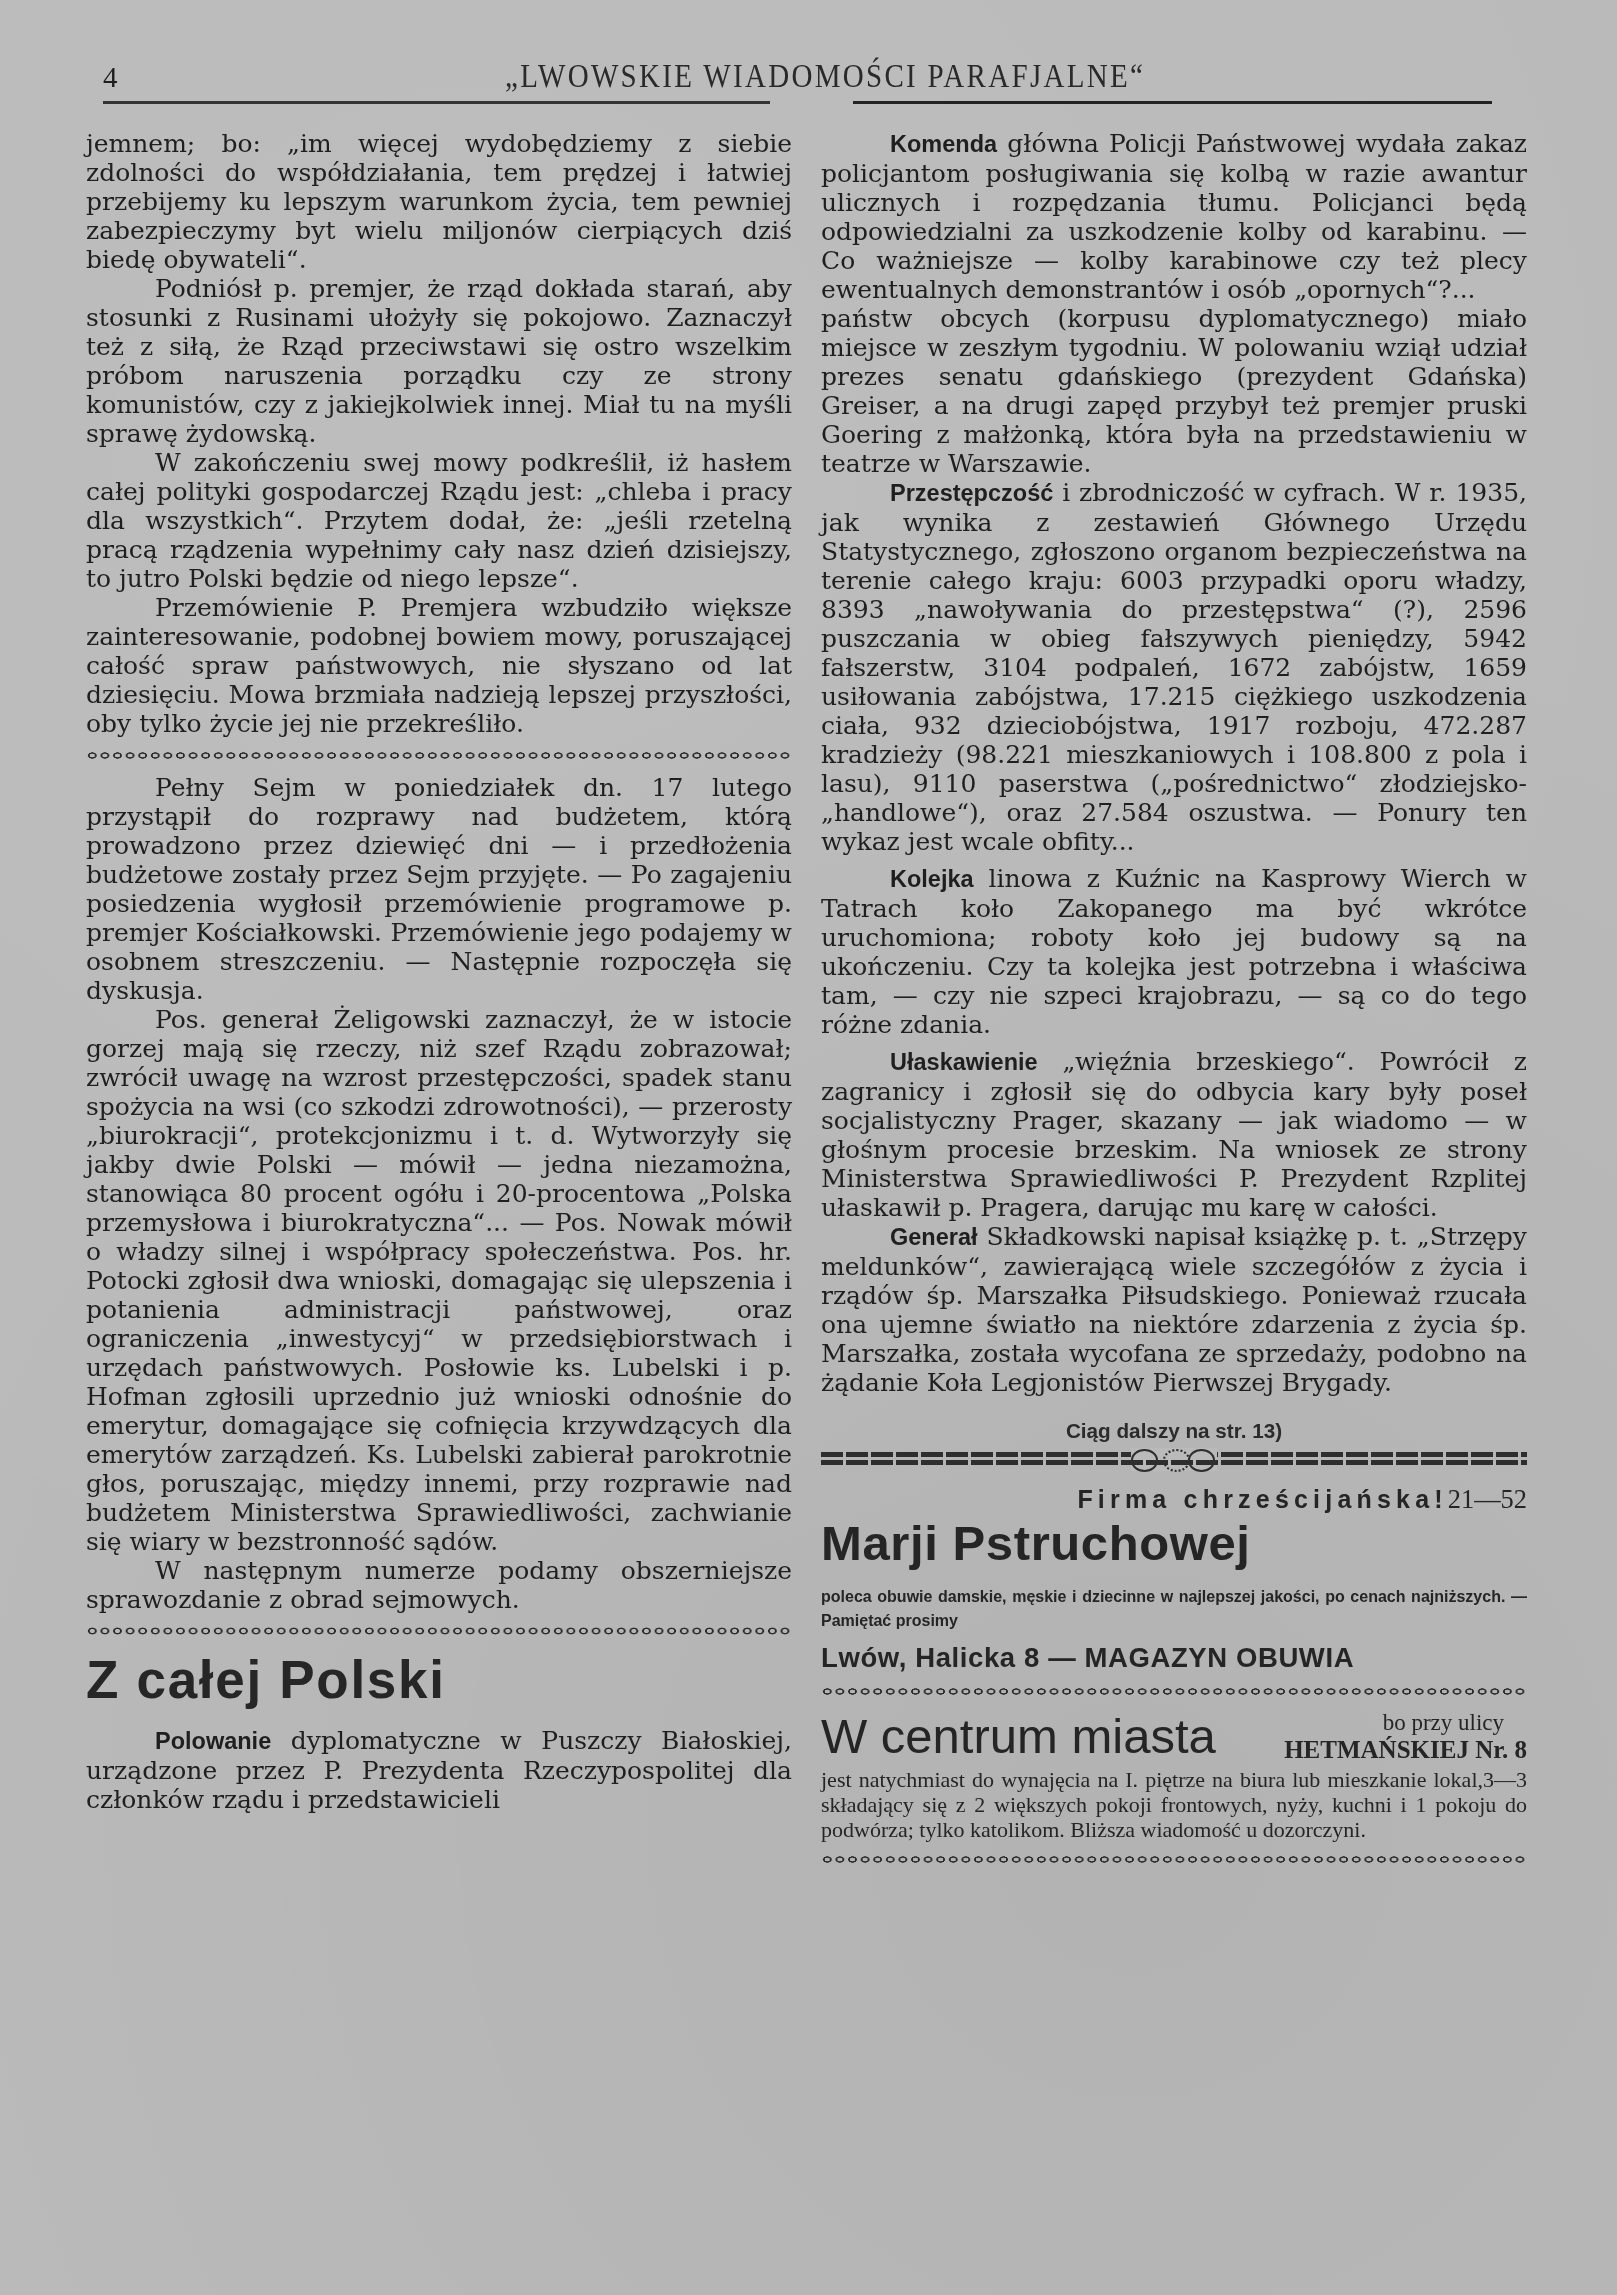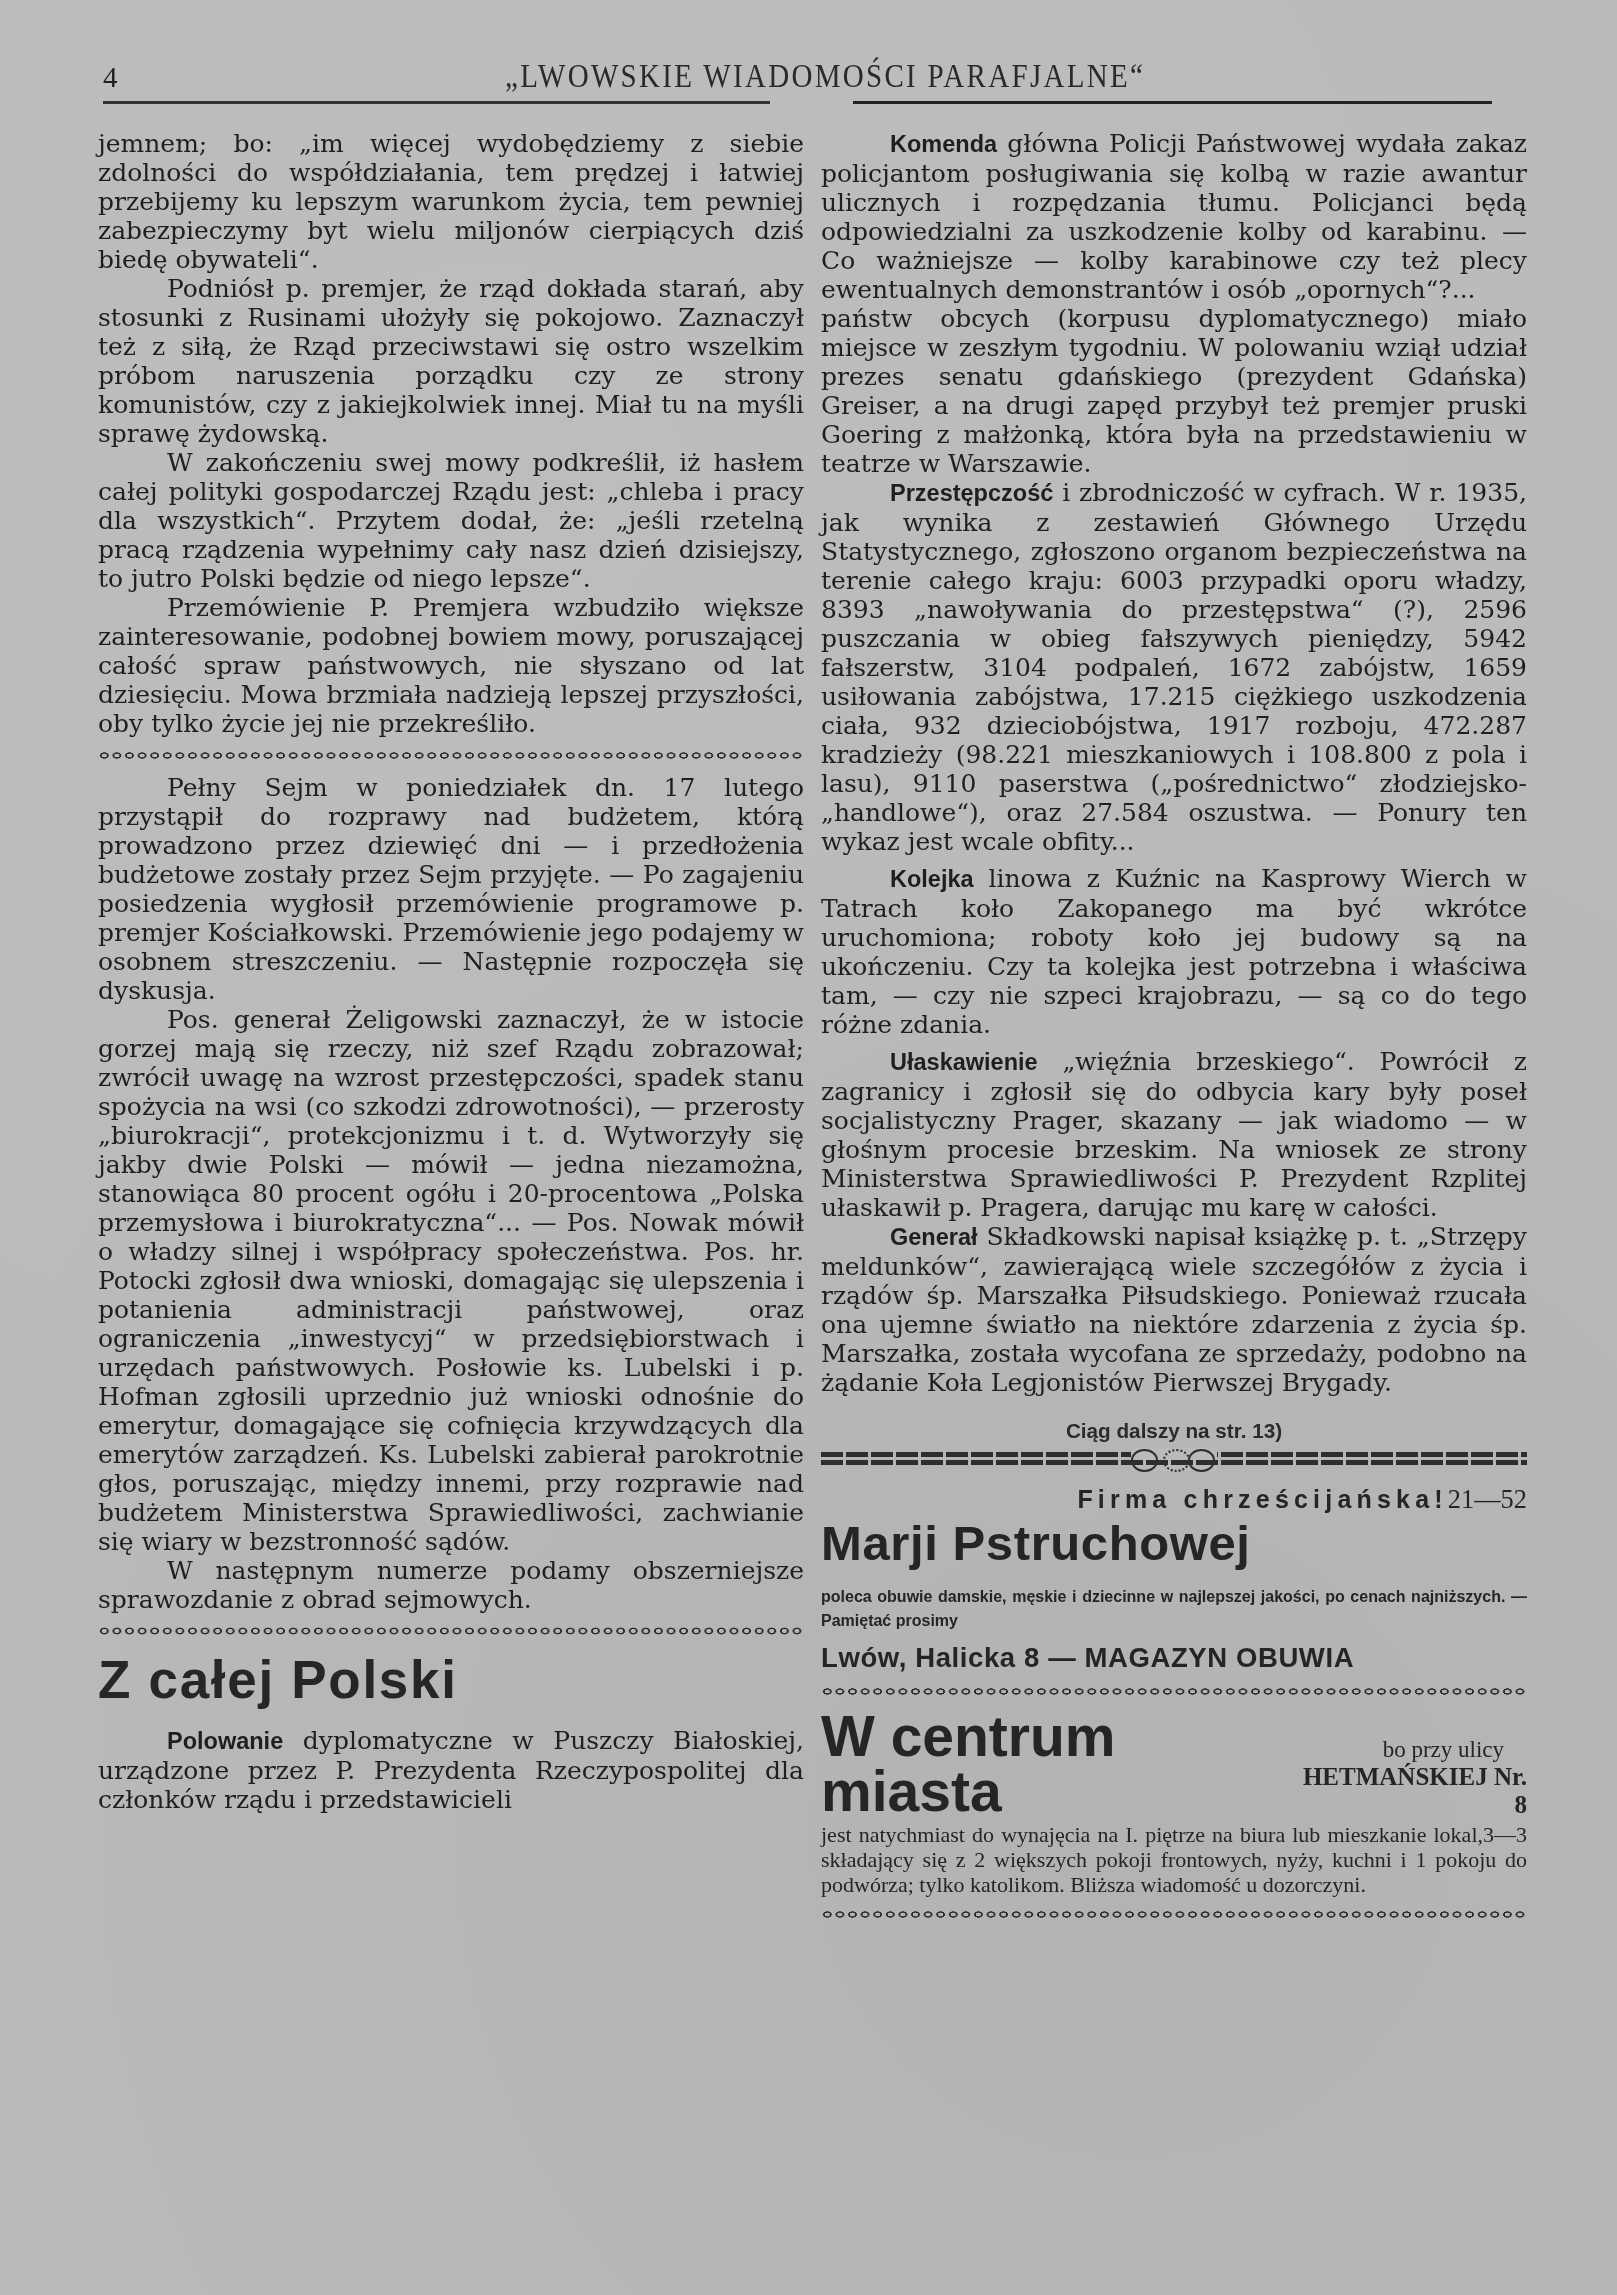--- a/index.html
+++ b/index.html
@@ -17,21 +17,21 @@
   }
   
   .header { position:absolute; left:103px; top:55px; width:1389px; height:46px; }
   .page-number { position:absolute; left:0; top:5.7px; font-size:29px; font-family:"Liberation Serif",serif; }
   .running-title { position:absolute; left:402px; top:4.6px; font-size:29px; letter-spacing:2.3px;
     font-family:"Liberation Serif",serif; color:#2a2a2a; transform:scaleY(1.15); }
   .header-rule { position:absolute; left:0; top:46px; width:1389px; height:3.4px;
     background:linear-gradient(90deg,#333 0 48%, transparent 48% 54%, #222 54% 100%); }
 
   .col { position:absolute; top:129px; width:706px; }
-  .col-left { left:98px; }
+  .col-left { left:86px; }
   .col-right { left:821px; }
 
   p.text { margin:0; font-size:25px; line-height:29px; text-align:justify; hyphens:manual; }
   p.indent { text-indent:69px; }
   p.gap { margin-top:8px; }
   .lead { font-weight:bold; font-family:"Liberation Sans",sans-serif; font-size:23.5px; }
   .ornament-wave { height:11.5px; margin:11.5px 0;
     background-image: radial-gradient(ellipse 5.2px 4px at 50% 50%, transparent 2.3px, #2a2a2a 2.9px, #2a2a2a 4px, transparent 4.6px);
     background-size:12.6px 11.5px; }
 
@@ -53,21 +53,21 @@
 
   
   .ad { font-family:"Liberation Sans",sans-serif; color:#252525; }
   .ad-row { display:flex; justify-content:flex-end; align-items:baseline; }
   .ad-firm { font-size:25px; font-weight:bold; letter-spacing:5.2px; }
   .ad-code { font-size:26.4px; font-family:"Liberation Serif",serif; }
   .ad-name { font-size:49px; font-weight:bold; line-height:57px; letter-spacing:0.6px; }
   .ad-desc { font-size:16px; font-weight:bold; line-height:24px; text-align:justify; margin-top:13px; }
   .ad-address { font-size:27.5px; font-weight:bold; margin-top:9.2px; letter-spacing:0.6px; }
   .ad2-head { display:flex; align-items:flex-end; justify-content:space-between; }
-  .ad2-title { font-size:57px; font-weight:bold; line-height:55px; }
+  .ad2-title { font-size:49px; font-weight:normal; line-height:55px; }
   .ad2-side { text-align:right; font-family:"Liberation Serif",serif; }
   .ad2-side .small { font-size:23px; display:block; padding-right:23px; }
   .ad2-side .street { font-size:25px; font-weight:bold; display:block; }
   .ad2-body { font-family:"Liberation Serif",serif; font-size:22px; line-height:25px; text-align:justify; margin-top:3.4px; }
   .ad2-body .code { float:right; }
 </style>
 </head>
 <body>
 
 <div class="page">

